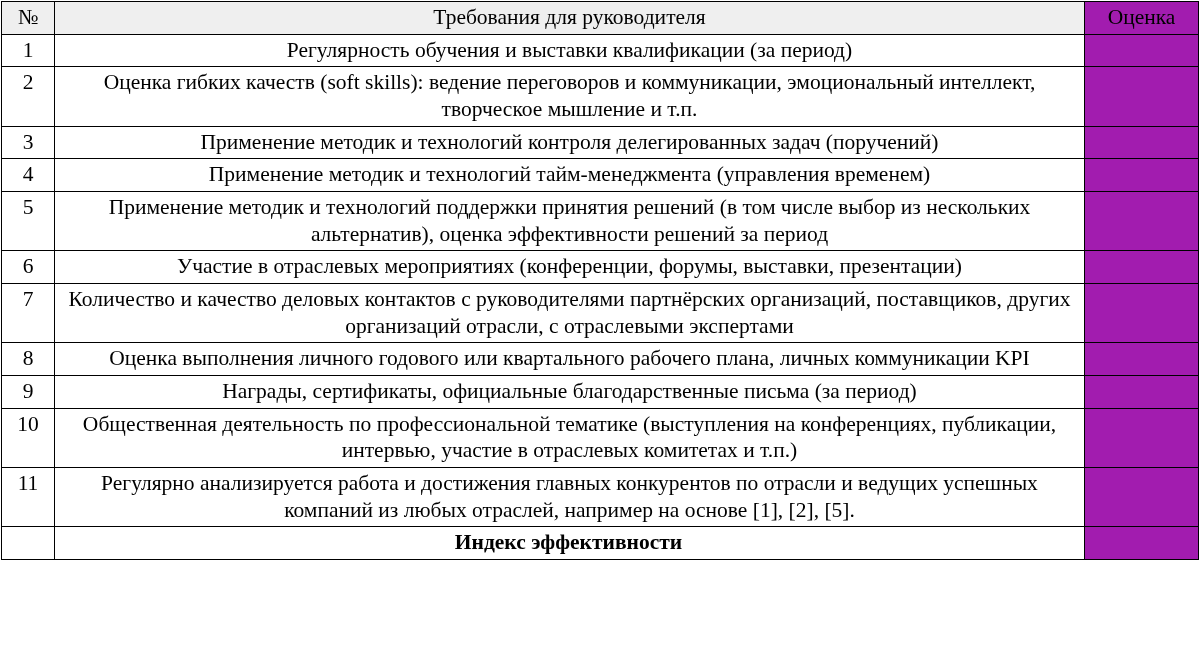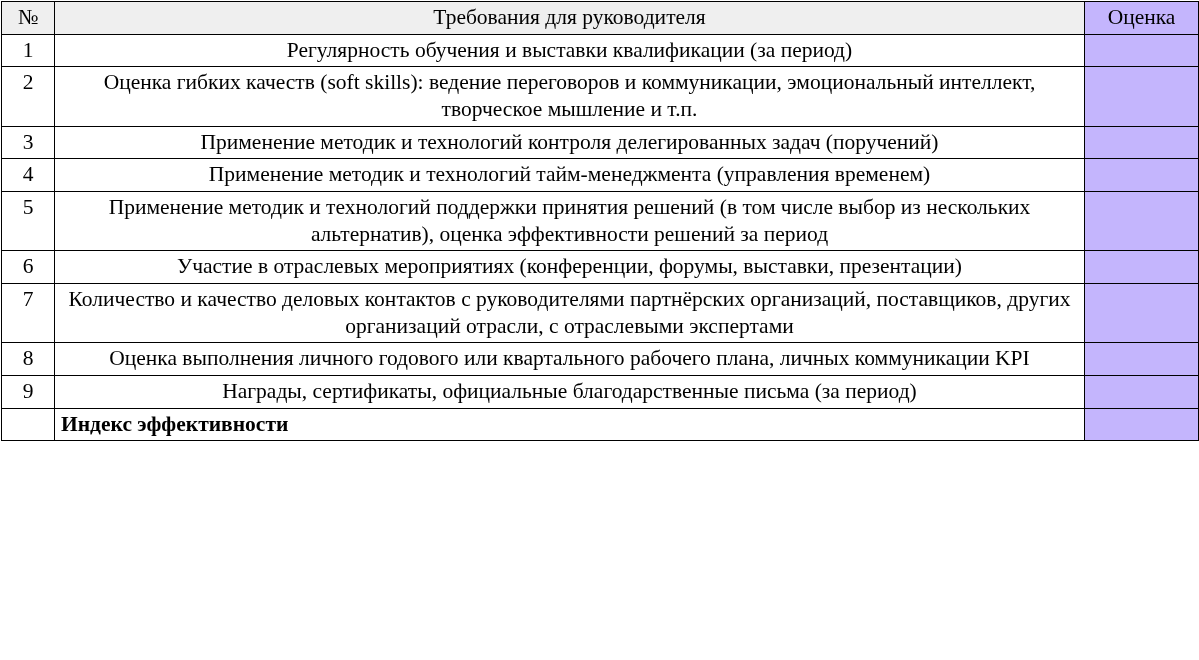--- a/index.html
+++ b/index.html
@@ -41,31 +41,31 @@
   thead td {
     background: #efefef;
   }
   td.num {
     text-align: center;
     padding-left: 2px;
     padding-right: 2px;
     white-space: nowrap;
   }
   td.score {
-    background: #c4b5fd;
+    background: #a21caf;
   }
   thead td.num, thead td.score {
     text-align: center;
   }
   td.req {
     text-align: left;
     hyphens: none;
   }
   tr.total td.total-label {
-    text-align: left;
+    text-align: center;
     font-weight: bold;
     padding-right: 8px;
   }
   tr.total td.empty-num {
     background: #ffffff;
   }
 </style>
 </head>
 <body>
 
@@ -122,20 +122,30 @@
       <tr>
         <td class="num">8</td>
         <td class="req">Оценка выполнения личного годового или квартального рабочего плана, личных коммуникации KPI</td>
         <td class="score"></td>
       </tr>
       <tr>
         <td class="num">9</td>
         <td class="req">Награды, сертификаты, официальные благодарственные письма (за период)</td>
         <td class="score"></td>
       </tr>
+      <tr>
+        <td class="num">10</td>
+        <td class="req">Общественная деятельность по профессиональной тематике (выступления на конференциях, публикации, интервью, участие в отраслевых комитетах и т.п.)</td>
+        <td class="score"></td>
+      </tr>
+      <tr>
+        <td class="num">11</td>
+        <td class="req">Регулярно анализируется работа и достижения главных конкурентов по отрасли и ведущих успешных компаний из любых отраслей, например на основе [1], [2], [5].</td>
+        <td class="score"></td>
+      </tr>
       <tr class="total">
         <td class="num empty-num"></td>
         <td class="total-label">Индекс эффективности</td>
         <td class="score"></td>
       </tr>
     </tbody>
   </table>
 </div>
 
 </body></html>

